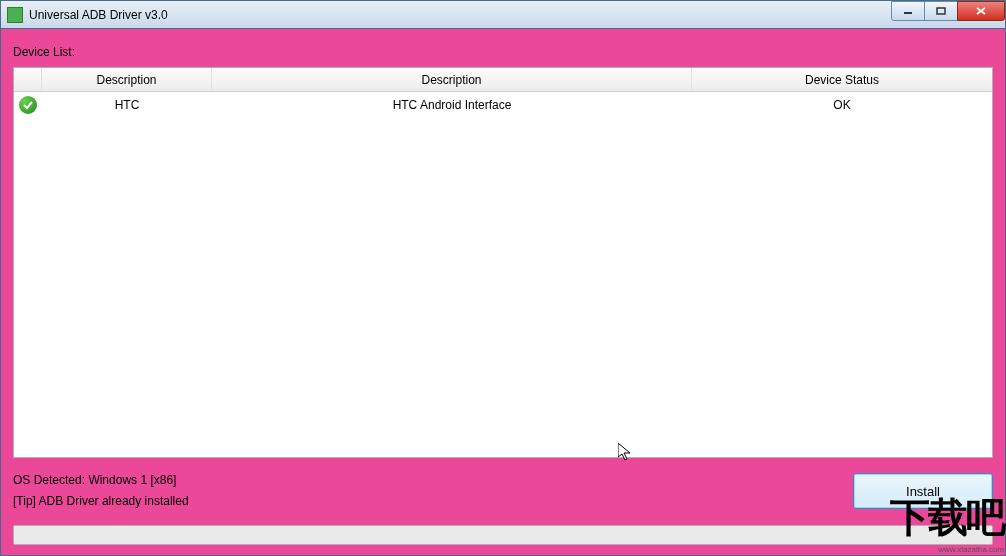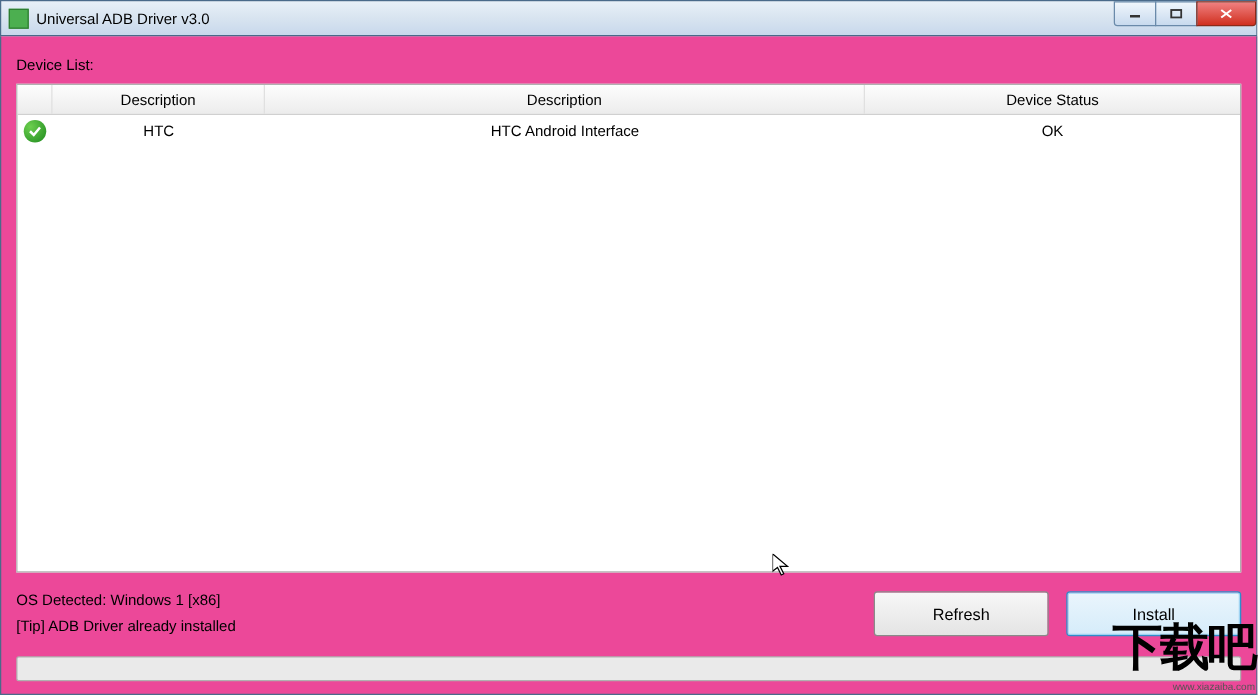--- a/index.html
+++ b/index.html
@@ -185,21 +185,20 @@
   <div class="footer">
     <div class="footer-left">
       <div>
         <span>OS Detected: </span><span>Windows 1  [x86]</span>
       </div>
       <div>
         <span>[Tip] </span><span>ADB Driver already installed</span>
       </div>
     </div>
     <div class="footer-right">
-      <button class="btn">Refresh</button>
       <button class="btn primary">Install</button>
     </div>
   </div>
 
   <div class="progress"></div>
 
 </div>
 
 <svg class="cursor" width="16" height="20">
   <polygon points="0,0 0,14 4,11 7,17 9,16 6,10 12,10" fill="#fff" stroke="#000" stroke-width="1"></polygon>

